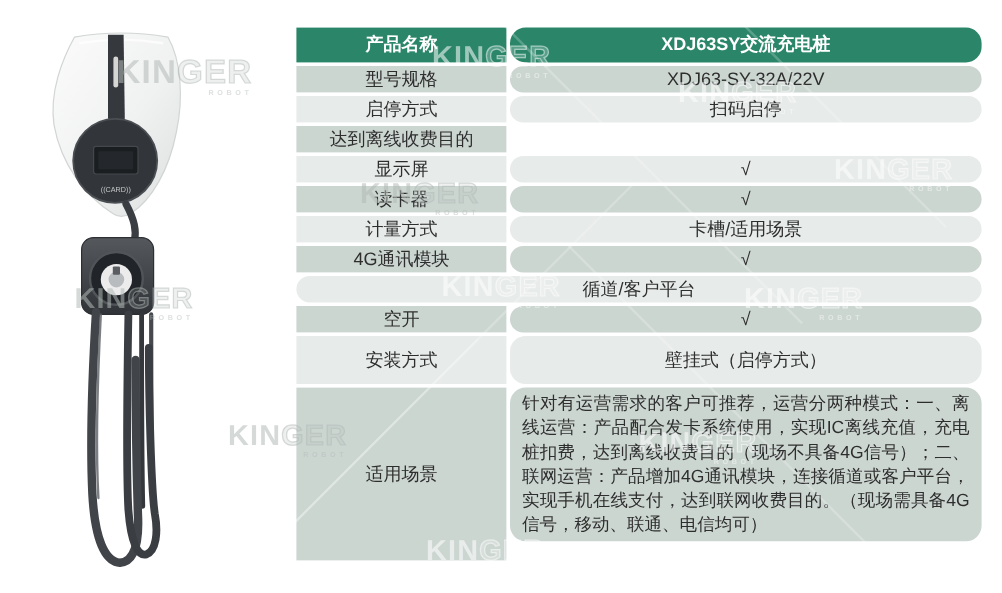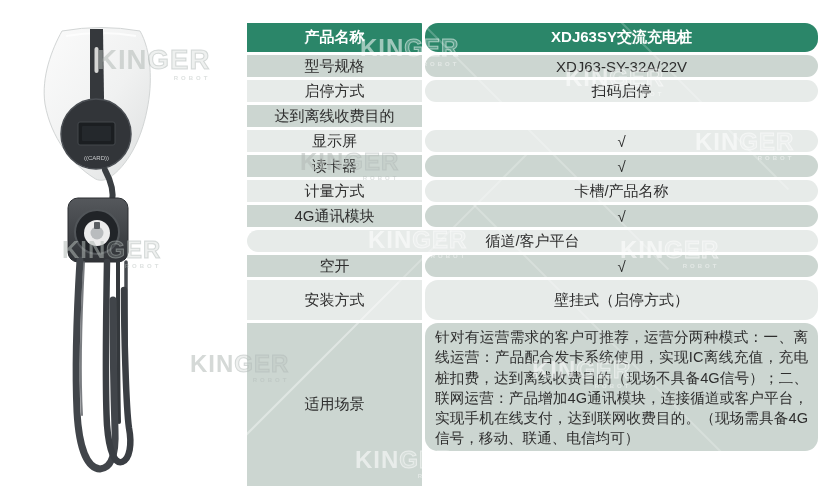--- a/index.html
+++ b/index.html
@@ -23,21 +23,21 @@
   .t-row{display:flex;gap:3px;}
   .t-cell{display:flex;align-items:center;justify-content:center;text-align:center;}
   .t-label{width:175px;flex:0 0 175px;}
   .t-value{flex:1;border-radius:13px;}
   .t-row.header .t-cell{
     height:29px;background:var(--header-green,#2b8669);
     color:#ffffff;font-weight:bold;
   }
   .t-row.normal .t-cell{height:22px;}
   .t-row.medium .t-cell{height:40px;}
-  .t-row.large  .t-cell{height:163px;}
+  .t-row.large  .t-cell{height:144px;}
   .t-row.dark  .t-cell{background:var(--row-dark,#ccd6d1);}
   .t-row.light .t-cell{background:var(--row-light,#e7ebe9);}
   .t-row.large .t-value{
     display:block;text-align:justify;
     padding:4px 10px;height:120px;
     font-size:14.6px;line-height:20.3px;
     box-sizing:content-box;
   }
 
   
@@ -145,21 +145,21 @@
       <div class="t-cell t-value">√</div>
     </div>
 
     <div class="t-row normal dark">
       <div class="t-cell t-label">读卡器</div>
       <div class="t-cell t-value">√</div>
     </div>
 
     <div class="t-row normal light">
       <div class="t-cell t-label">计量方式</div>
-      <div class="t-cell t-value">卡槽/产品名称</div>
+      <div class="t-cell t-value">卡槽/适用场景</div>
     </div>
 
     <div class="t-row normal dark">
       <div class="t-cell t-label">4G通讯模块</div>
       <div class="t-cell t-value">√</div>
     </div>
 
     <div class="t-row normal light">
       <div class="t-cell t-value">循道/客户平台</div>
     </div>

